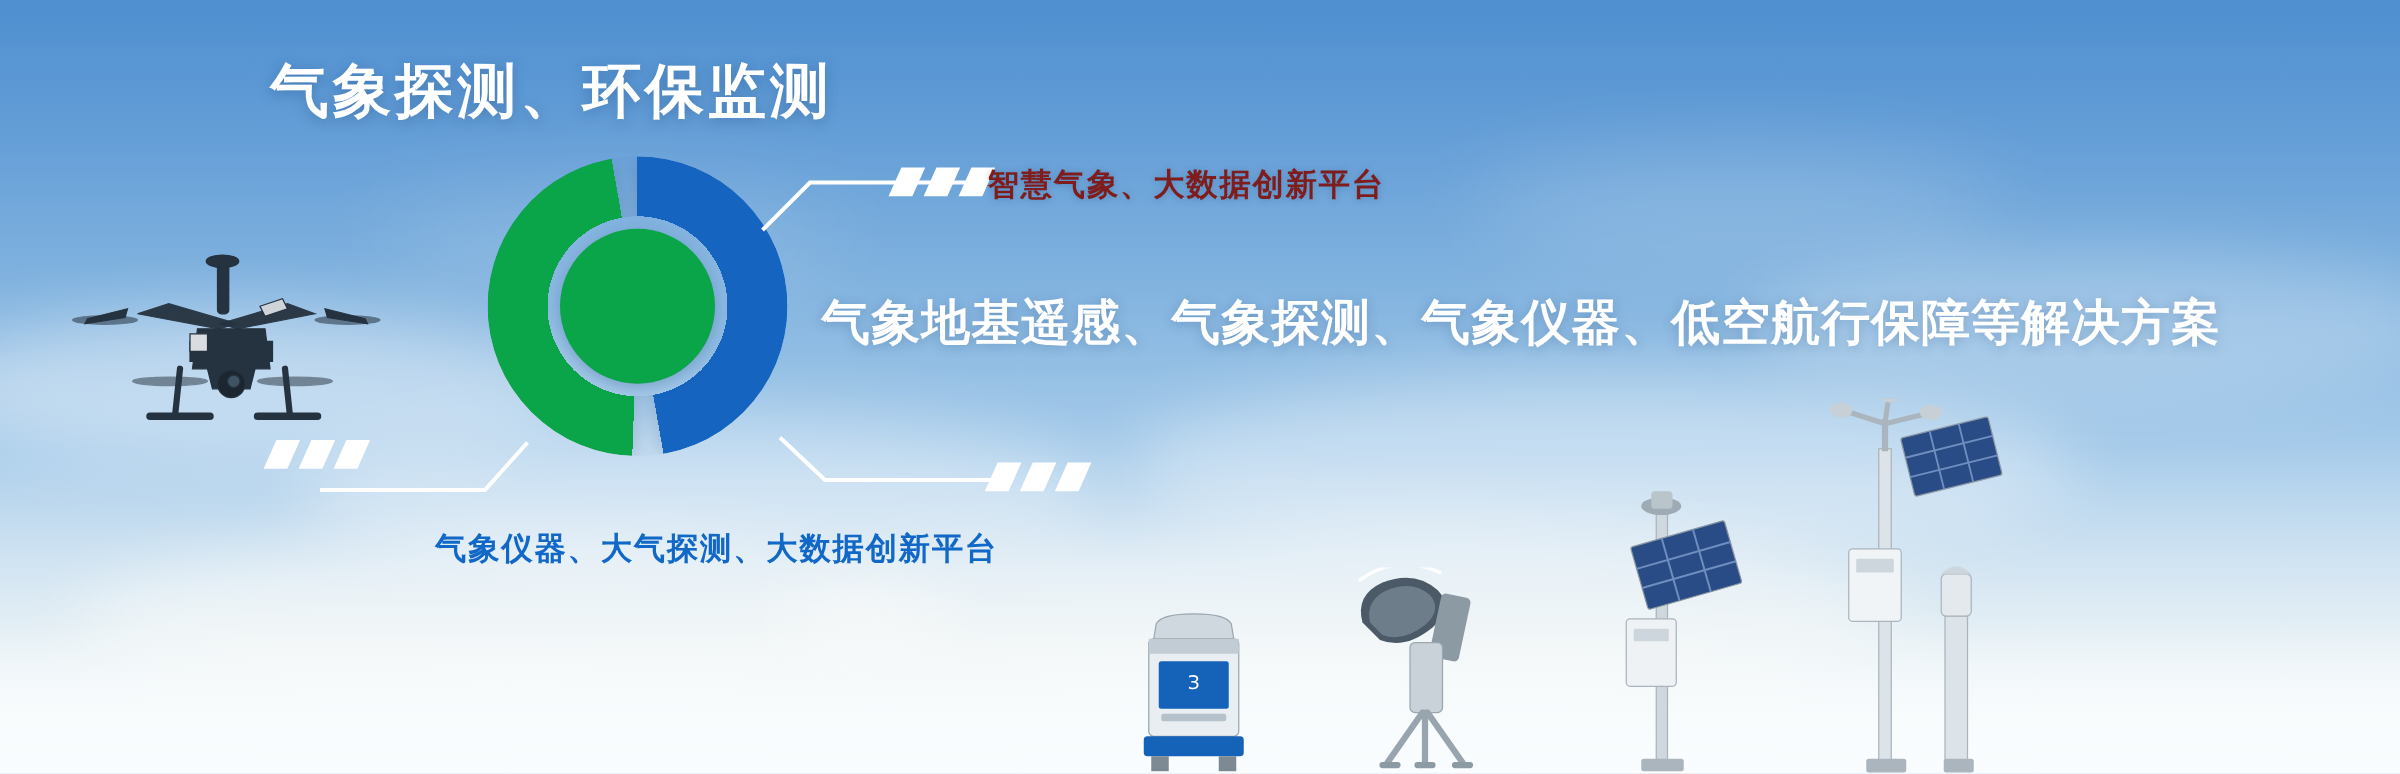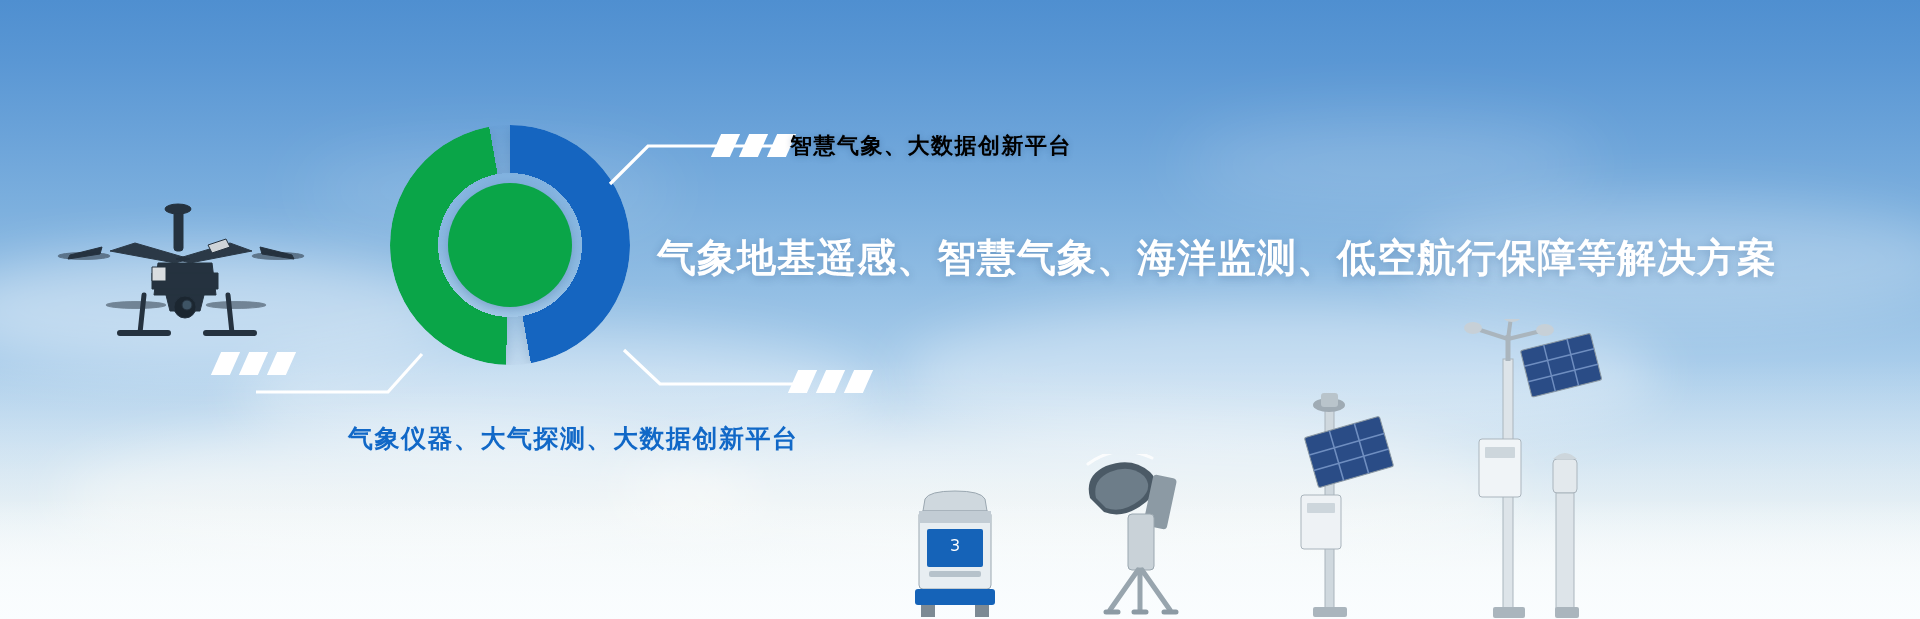--- a/index.html
+++ b/index.html
@@ -91,21 +91,21 @@
   }
   .slashes i {
     display:block; width:19px; height:23px;
     background:#ffffff;
     transform:skewX(-24deg);
   }
 
   
   .lbl-top {
     position:absolute; left:790px; top:131px;
-    font-size:22px; font-weight:bold; color:#000000;
+    font-size:25px; font-weight:bold; color:#7f1d1d;
     letter-spacing:1.5px; white-space:nowrap;
     text-shadow:0 1px 6px rgba(30,70,120,0.30);
   }
   .lbl-main {
     position:absolute; left:657px; top:231px;
     font-size:39px; font-weight:bold; color:#ffffff;
     letter-spacing:1px; white-space:nowrap;
     text-shadow:0 2px 9px rgba(30,70,120,0.28);
   }
   .lbl-bottom {
@@ -190,22 +190,23 @@
 
   <svg class="connector" style="left:208px; top:348px; width:220px; height:62px;">
     <path d="M214 6 L180 44 L48 44" fill="none" stroke="#ffffff" stroke-width="3.2"></path>
   </svg>
   <div class="slashes" style="left:216px; top:352px;">
     <i></i>
       <i></i>
       <i></i>
   </div>
 
+  <div class="headline">气象探测、环保监测</div>
   <div class="lbl-top">智慧气象、大数据创新平台</div>
-  <div class="lbl-main">气象地基遥感、智慧气象、海洋监测、低空航行保障等解决方案</div>
+  <div class="lbl-main">气象地基遥感、气象探测、气象仪器、低空航行保障等解决方案</div>
   <div class="lbl-bottom">气象仪器、大气探测、大数据创新平台</div>
 
   <svg class="equip eq-box" viewBox="0 0 120 130">
     <g>
       <path d="M30 10 Q34 2 60 2 Q86 2 90 10 L92 22 L28 22 Z" fill="#cfd8de" stroke="#9aa7b0"></path>
       <rect x="24" y="22" width="72" height="78" rx="4" fill="#e8eef2" stroke="#9aa7b0"></rect>
       <rect x="24" y="22" width="72" height="12" fill="#c2ccd4"></rect>
       <rect x="32" y="40" width="56" height="38" rx="2" fill="#1563b8"></rect>
       <text x="60" y="62" font-size="15" fill="#ffffff" text-anchor="middle" font-family="DejaVu Sans, sans-serif">З</text>
       <rect x="34" y="82" width="52" height="6" rx="2" fill="#b6c2cb"></rect>

